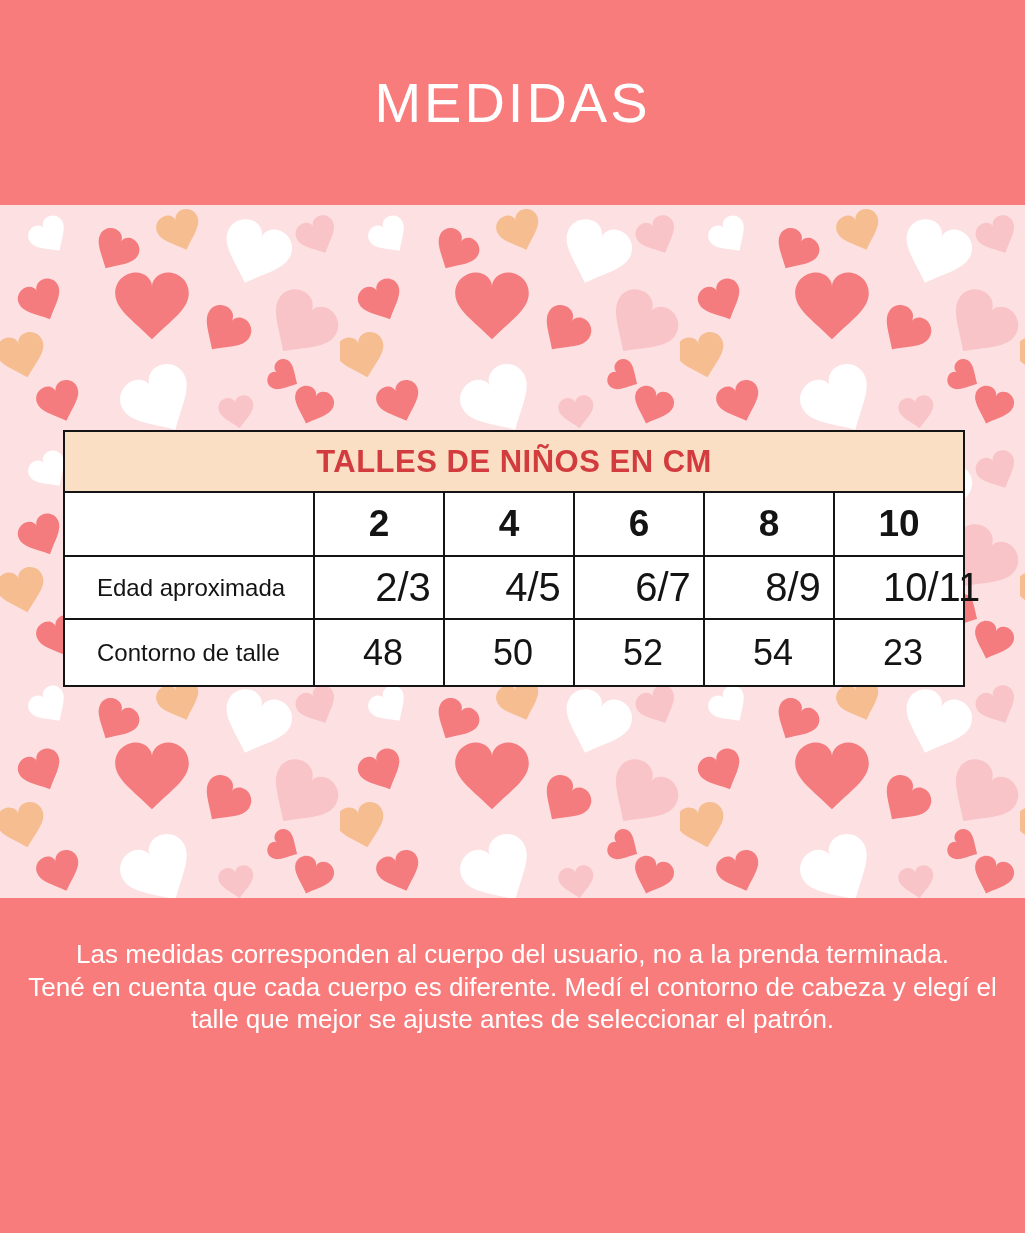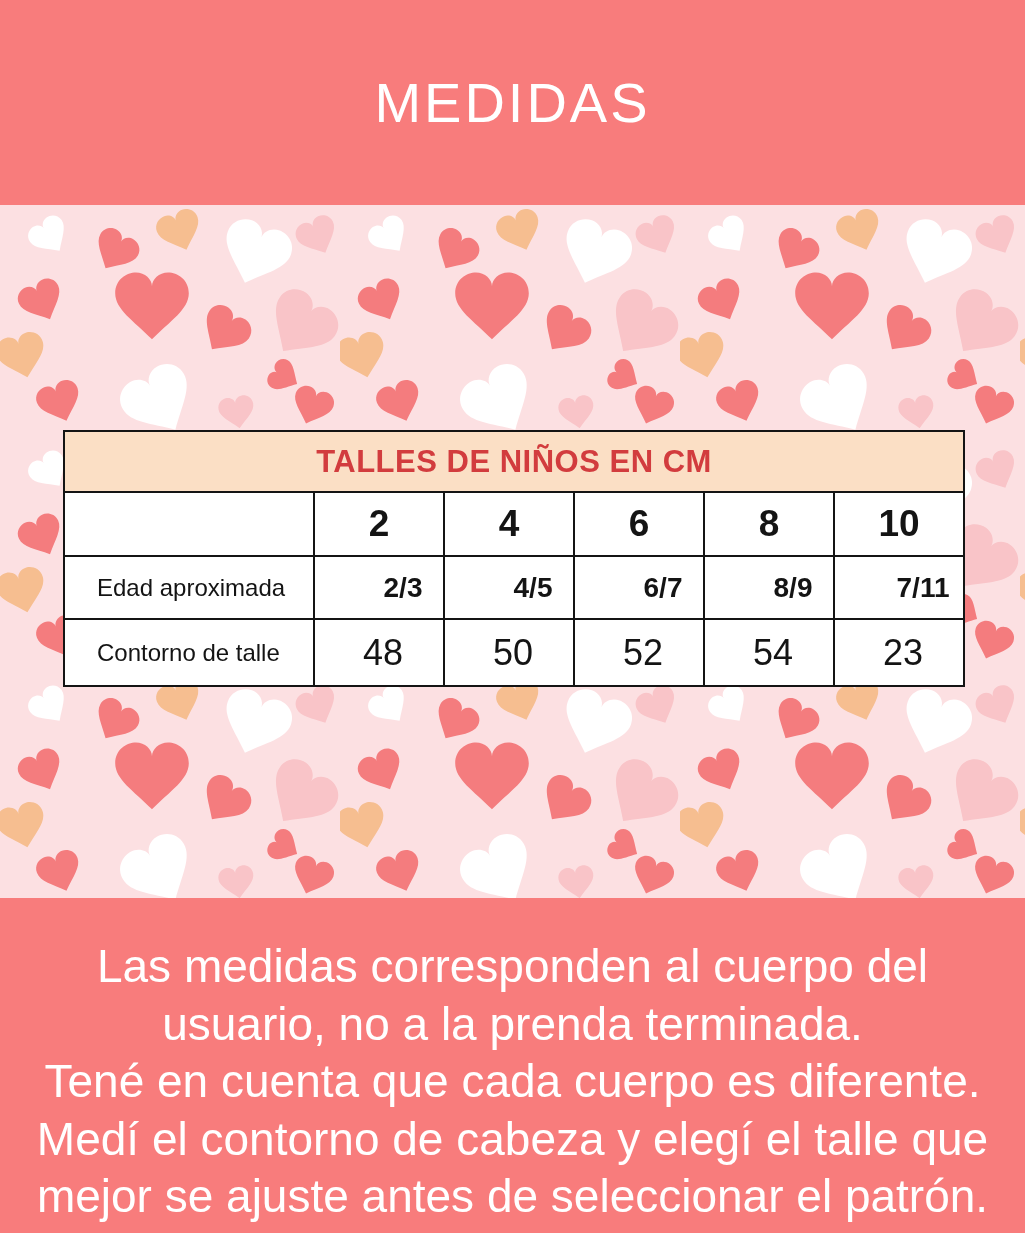--- a/index.html
+++ b/index.html
@@ -61,40 +61,40 @@
   }
   .size-table thead th {
     height: 61px;
     background: #FBDFC5;
     color: #D23C3E;
     font-size: 31px;
     font-weight: 700;
     letter-spacing: 0.5px;
   }
   .row-sizes td { height: 64px; font-size: 37px; font-weight: 700; }
-  .row-edad td { height: 63px; font-size: 28px; font-weight: 700; padding-left: 48px; }
+  .row-edad td { height: 63px; font-size: 40px; font-weight: 400; padding-left: 48px; }
   .row-contorno td { height: 67px; font-size: 36px; font-weight: 400; padding-left: 8px; }
   .size-table td.label-cell {
     text-align: left;
     padding-left: 32px;
     font-size: 24px;
     font-weight: 400;
   }
 
   
   .band-bottom {
     position: absolute;
     left: 0; top: 898px;
     width: 1025px; height: 335px;
     background: #F87C7C;
     padding: 40px 28px 0 28px;
   }
   .band-bottom p {
     color: #ffffff;
-    font-size: 46px;
+    font-size: 26px;
     line-height: 1.25;
     text-align: center;
     font-weight: 400;
   }
 </style>
 </head>
 <body>
 
 <div class="page">
 
@@ -150,21 +150,21 @@
           <td>6</td>
           <td>8</td>
           <td>10</td>
         </tr>
         <tr class="row-edad">
           <td class="label-cell">Edad aproximada</td>
           <td>2/3</td>
           <td>4/5</td>
           <td>6/7</td>
           <td>8/9</td>
-          <td>7/11</td>
+          <td>10/11</td>
         </tr>
         <tr class="row-contorno">
           <td class="label-cell">Contorno de talle</td>
           <td>48</td>
           <td>50</td>
           <td>52</td>
           <td>54</td>
           <td>23</td>
         </tr>
       </tbody>

